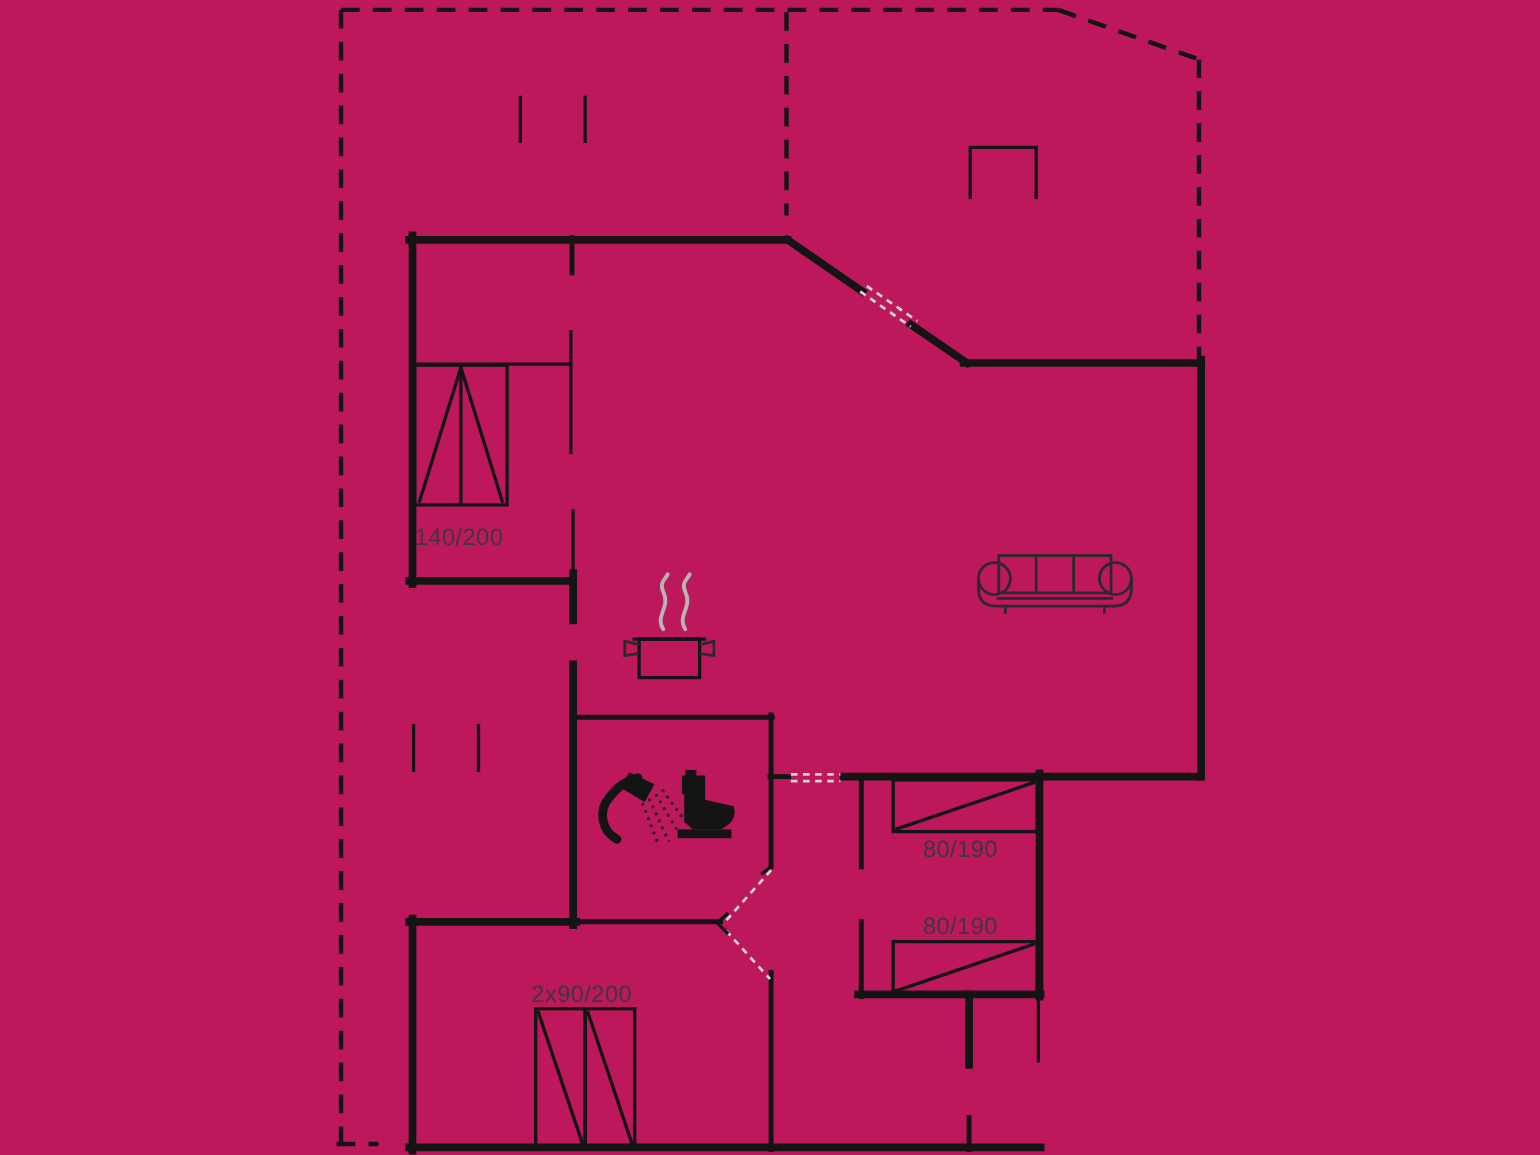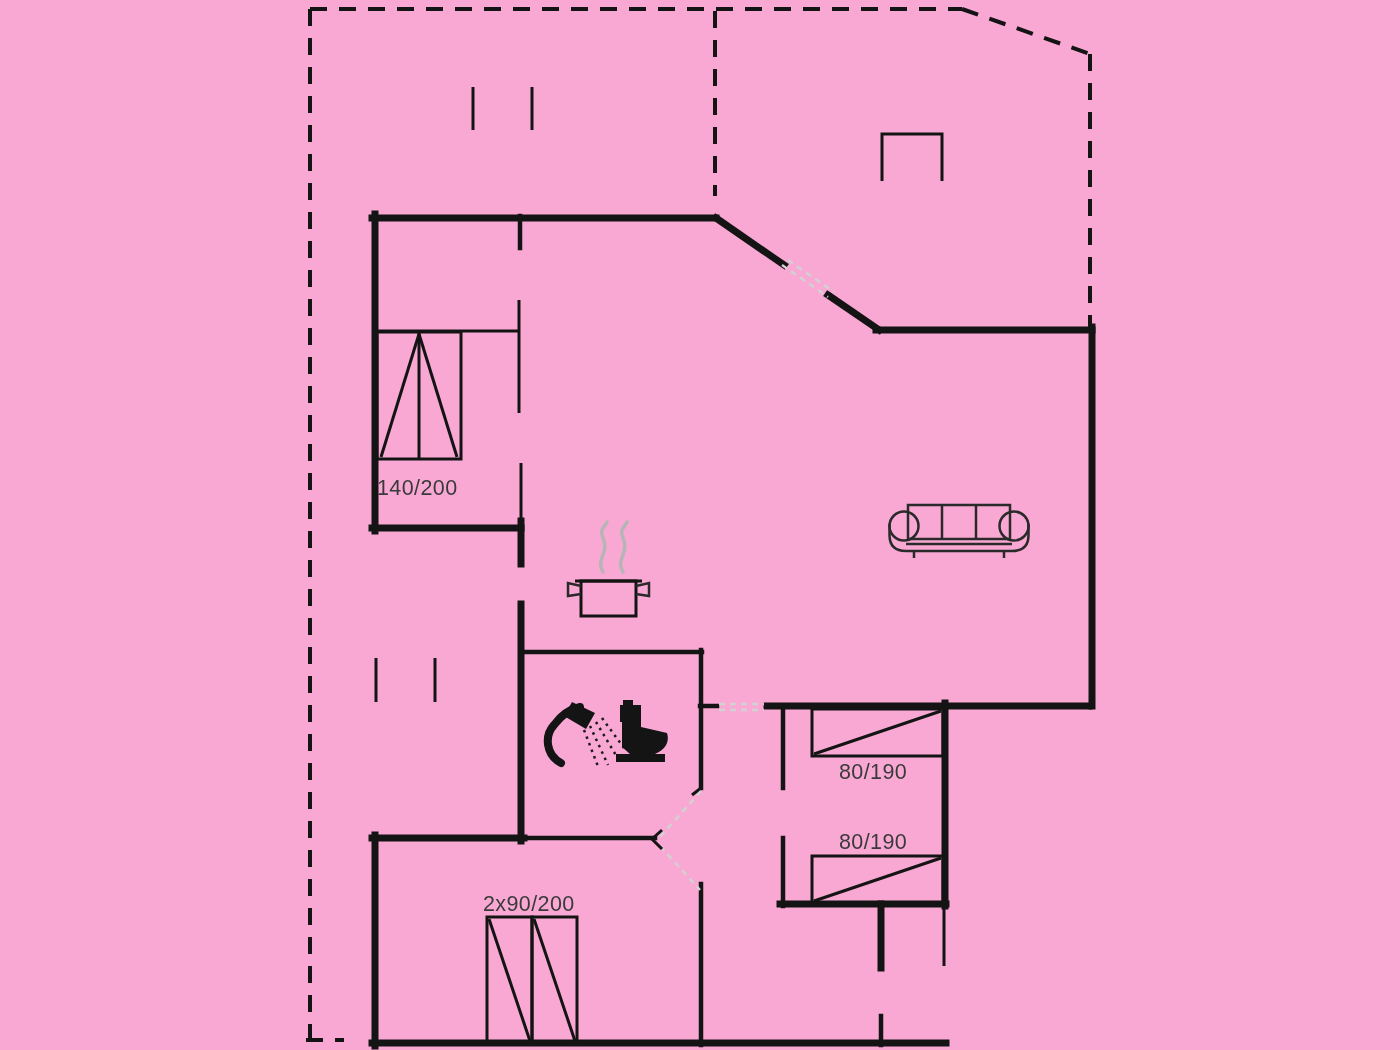--- a/index.html
+++ b/index.html
@@ -1,19 +1,19 @@
 <!DOCTYPE html>
 <html><head>
 <meta charset="utf-8">
 <style>
   html,body { margin:0; padding:0; background:#ffffff; }
   .plan-canvas {
     position:relative;
     width:1400px; height:1050px;
-    background:#f9a8d4;
+    background:#be185d;
     overflow:hidden;
     font-family:"Liberation Sans", sans-serif;
   }
   svg { position:absolute; left:0; top:0; }
   .wall-thick  { stroke:#141414; stroke-width:7;   fill:none; stroke-linecap:square; }
   .wall-med    { stroke:#141414; stroke-width:4.5; fill:none; stroke-linecap:square; }
   .wall-thin   { stroke:#141414; stroke-width:3;   fill:none; stroke-linecap:butt; }
   .terrace     { stroke:#141414; stroke-width:4;   fill:none; stroke-dasharray:17 12; stroke-linecap:butt; }
   .swing       { stroke:#d2d2d2; stroke-width:2.5; fill:none; stroke-dasharray:6 5; }
   .furn        { stroke:#141414; stroke-width:3;   fill:none; stroke-linejoin:miter; }

